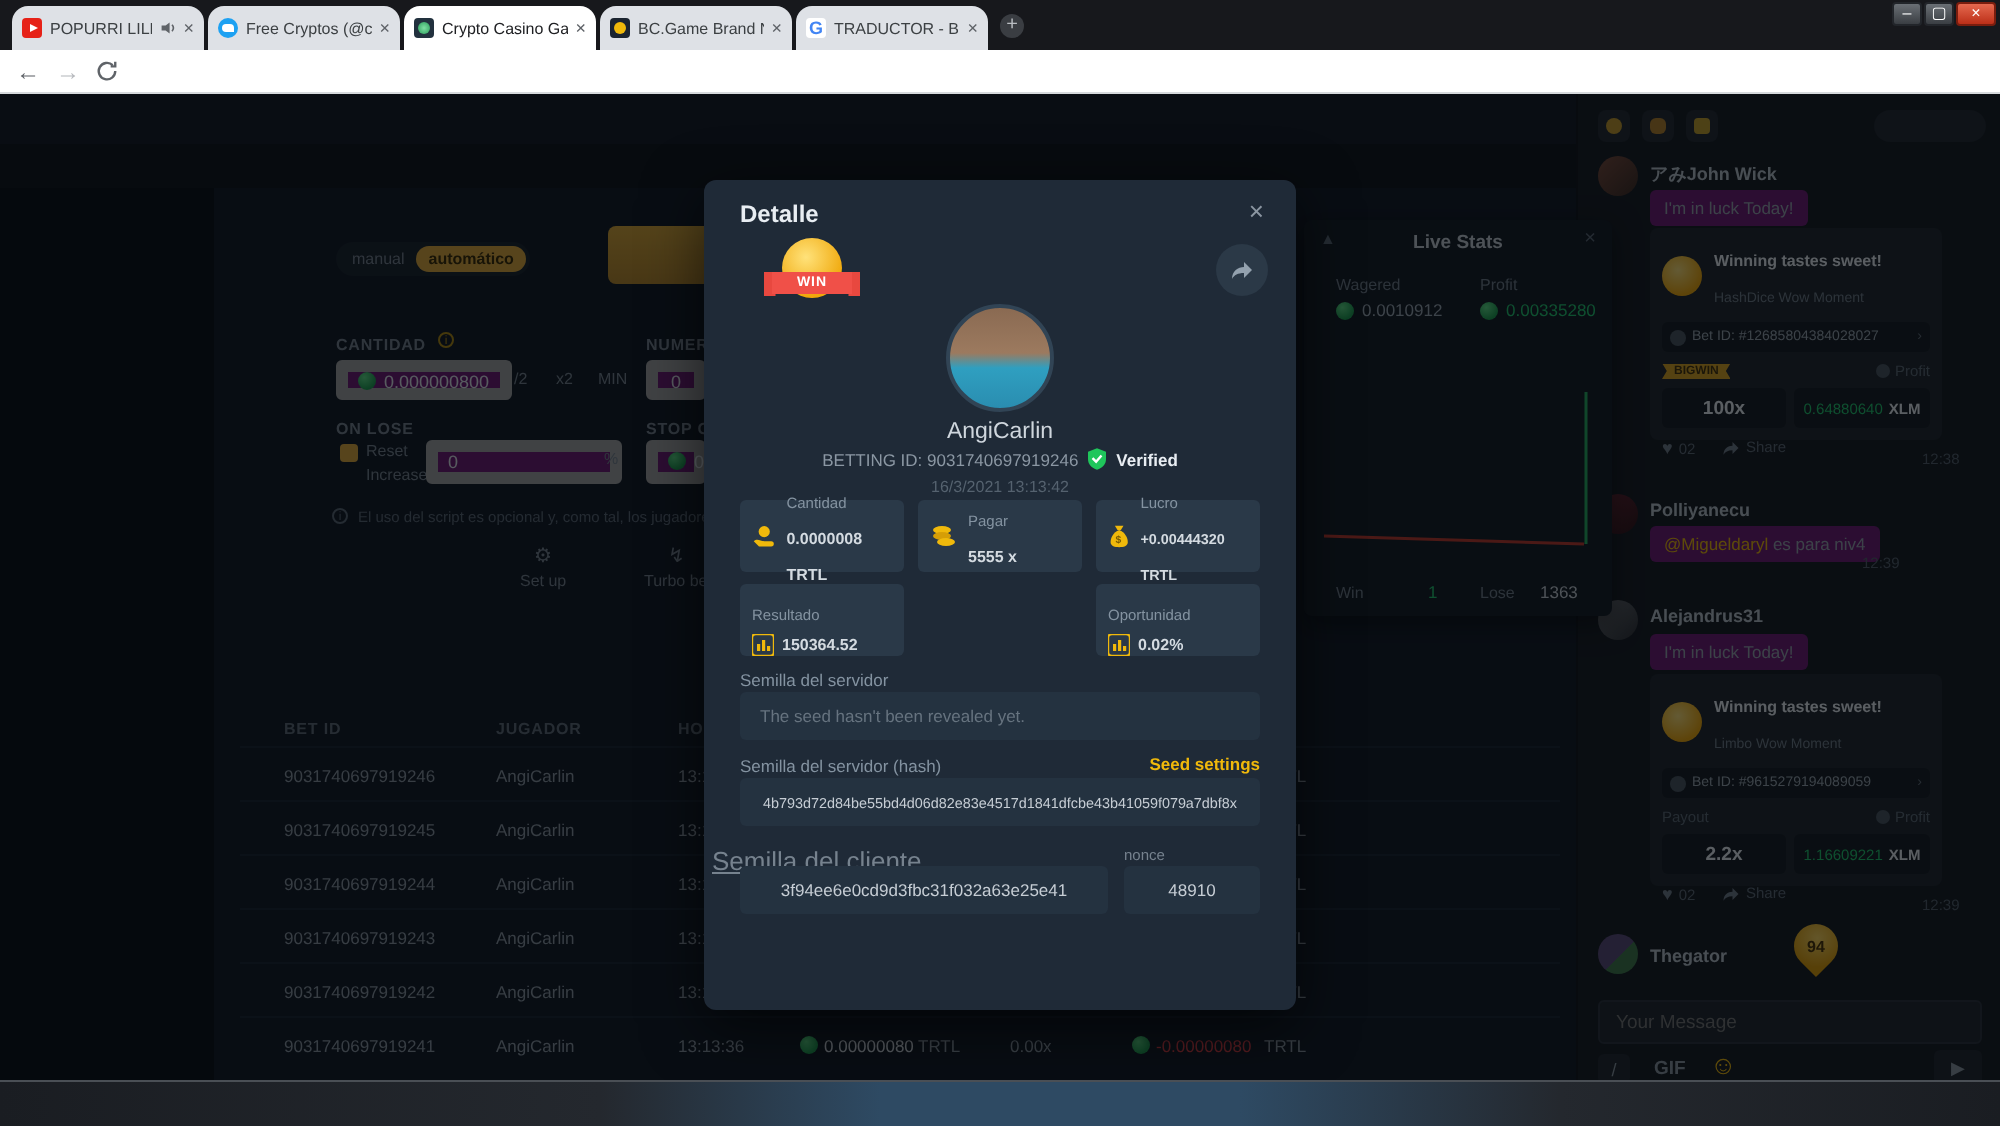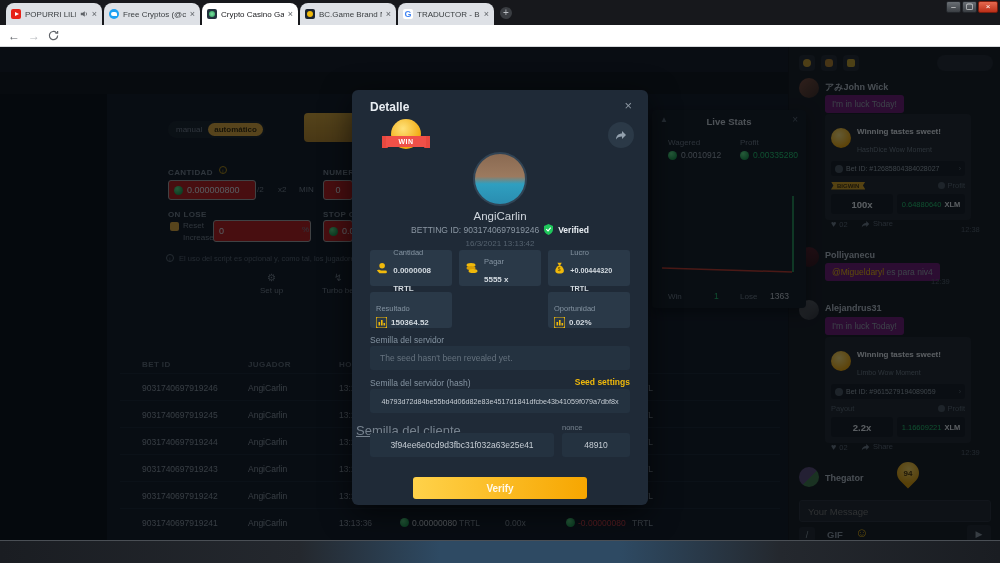--- a/index.html
+++ b/index.html
@@ -24,21 +24,21 @@
   .extico{width:12px;height:12px;}
 
   
   .siteheader{left:0;top:47px;width:1000px;height:25px;background:#141a22;}
   .navitem{font-size:9px;font-weight:bold;letter-spacing:.5px;color:#8a96a2;}
   .gold{color:#f0b90b;}
   .announce{left:0;top:72px;width:1000px;height:22px;background:#0e1319;}
   .rail{left:0;top:94px;width:107px;height:446px;background:#0a0e14;}
   .gamepanel{left:107px;top:94px;width:683px;height:446px;background:#121924;}
   .lbl{font-size:8px;font-weight:bold;letter-spacing:.4px;color:#76828e;}
-  .inputbox{background:#b91c1c;border:1px solid #a3a3a3;border-radius:3px;color:#dfe5ea;font-size:9px;display:flex;align-items:center;padding:0 5px;gap:4px;}
+  .inputbox{background:#701a75;border:6px solid #a3a3a3;border-radius:3px;color:#dfe5ea;font-size:9px;display:flex;padding:0 5px;gap:4px;}
   .coin{width:9px;height:9px;border-radius:50%;background:radial-gradient(circle at 35% 30%,#5ee087,#1e9e4f 70%);flex:none;}
   .tbh{font-size:8px;font-weight:bold;color:#5f6b76;letter-spacing:.4px;}
   .tbc{font-size:8.5px;color:#8b96a1;}
   .rowline{height:27px;border-top:1px solid #1a2330;}
 
   
   .livestats{left:652px;top:110px;width:154px;height:198px;background:#141b24;border-radius:4px;box-shadow:0 4px 14px rgba(0,0,0,.5);}
   .ls-lbl{font-size:8px;color:#707c88;}
   .ls-val{font-size:8.5px;}
 
@@ -551,21 +551,20 @@
       <span style="font-size:7.2px;color:#c6cdd4;white-space:nowrap;">4b793d72d84be55bd4d06d82e83e4517d1841dfcbe43b41059f079a7dbf8x</span>
     </div>
     <span class="abs" style="left:4px;top:333px;font-size:13px;color:#77markercolor;color:#7786;color:#76828e;text-decoration:underline;">Semilla del cliente</span>
     <span class="abs" style="left:210px;top:333px;font-size:7.5px;color:#76828e;">nonce</span>
     <div class="seedbox" style="left:18px;top:343px;width:184px;height:24px;justify-content:center;">
       <span style="font-size:8.5px;color:#c6cdd4;">3f94ee6e0cd9d3fbc31f032a63e25e41</span>
     </div>
     <div class="seedbox" style="left:210px;top:343px;width:68px;height:24px;justify-content:center;">
       <span style="font-size:8.5px;color:#c6cdd4;">48910</span>
     </div>
-    <div class="abs f" style="left:61px;top:387px;width:174px;height:22px;border-radius:3px;background:linear-gradient(90deg,#ffd24a,#f7a600);justify-content:center;font-size:10px;font-weight:bold;color:rgba(255,255,255,.9);">Verify</div>
   </div>
 
   <div class="abs taskbar">
     
     
     
     
     
     
     

